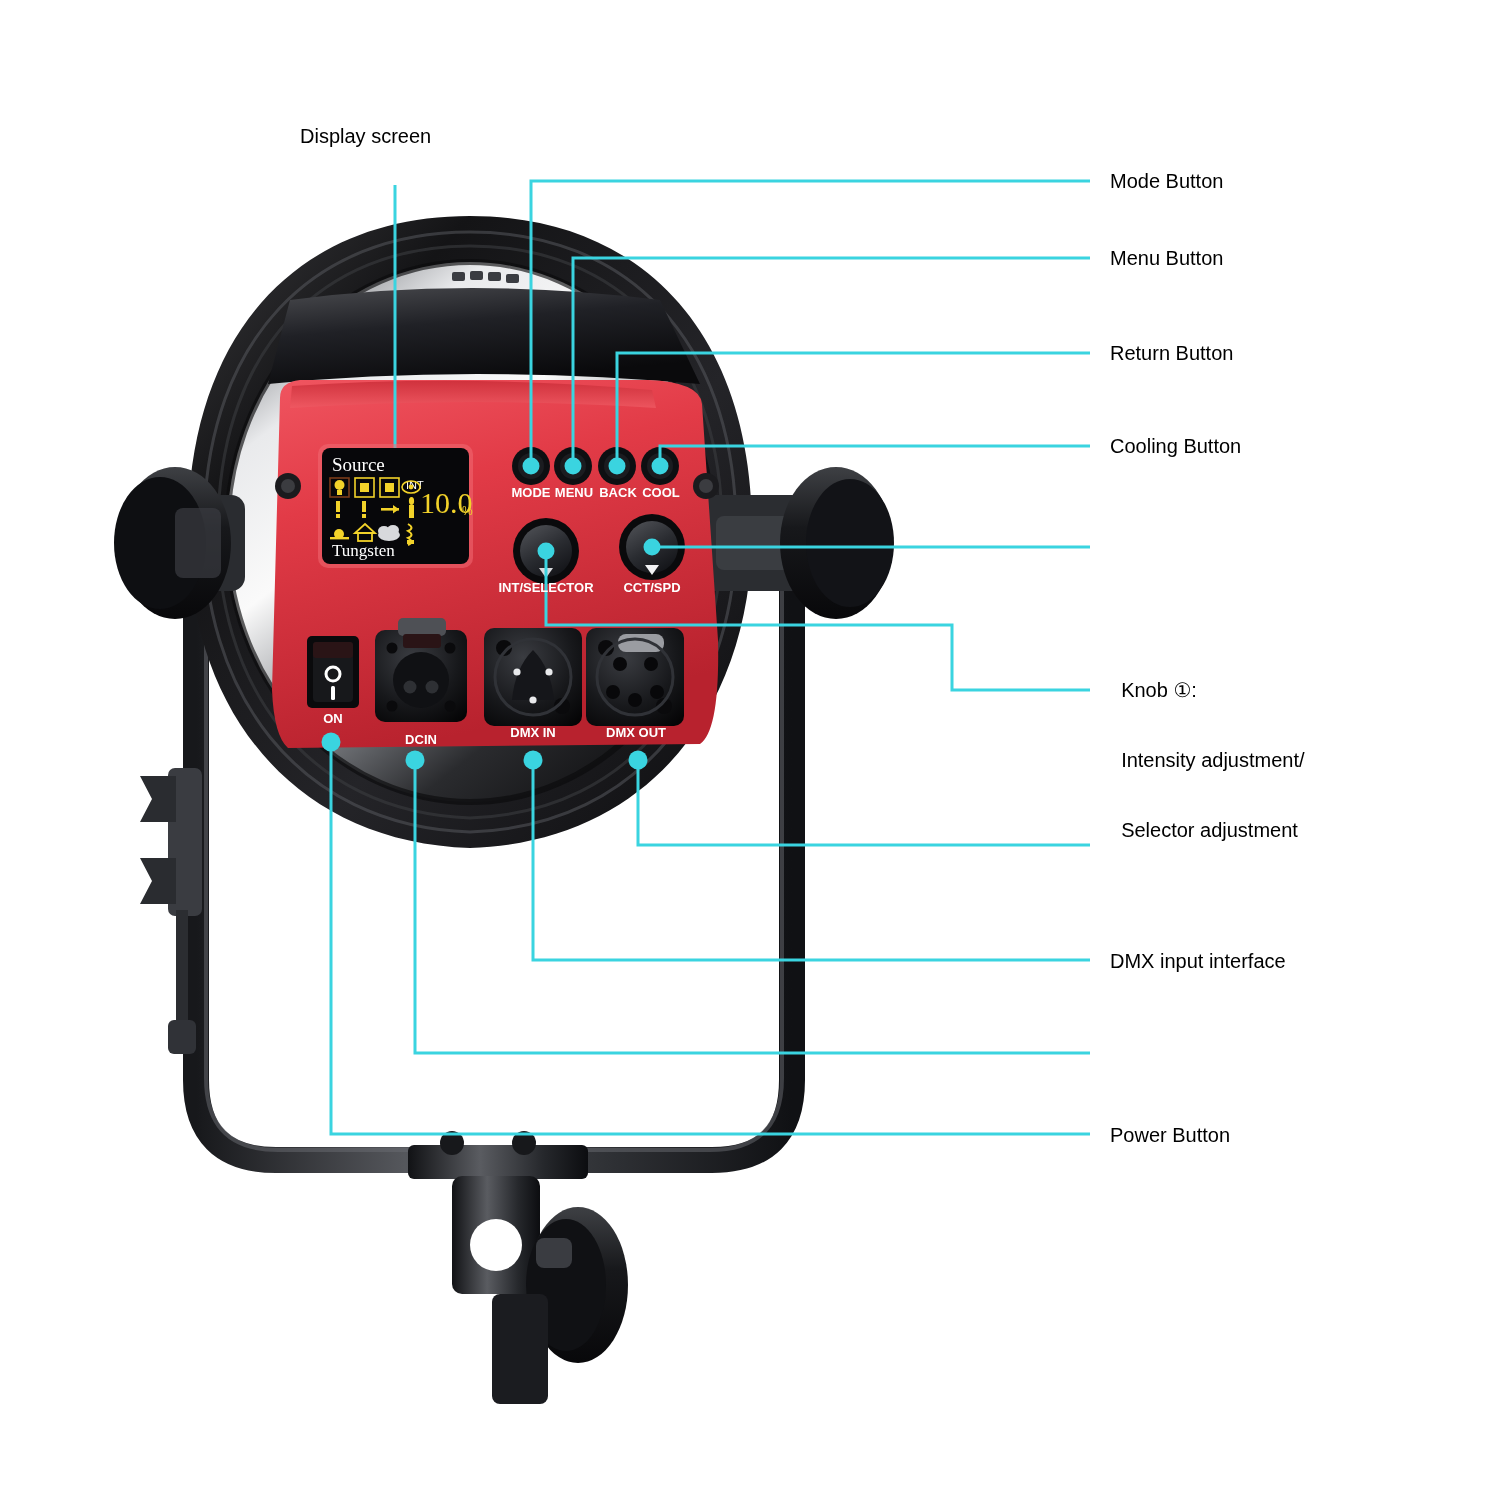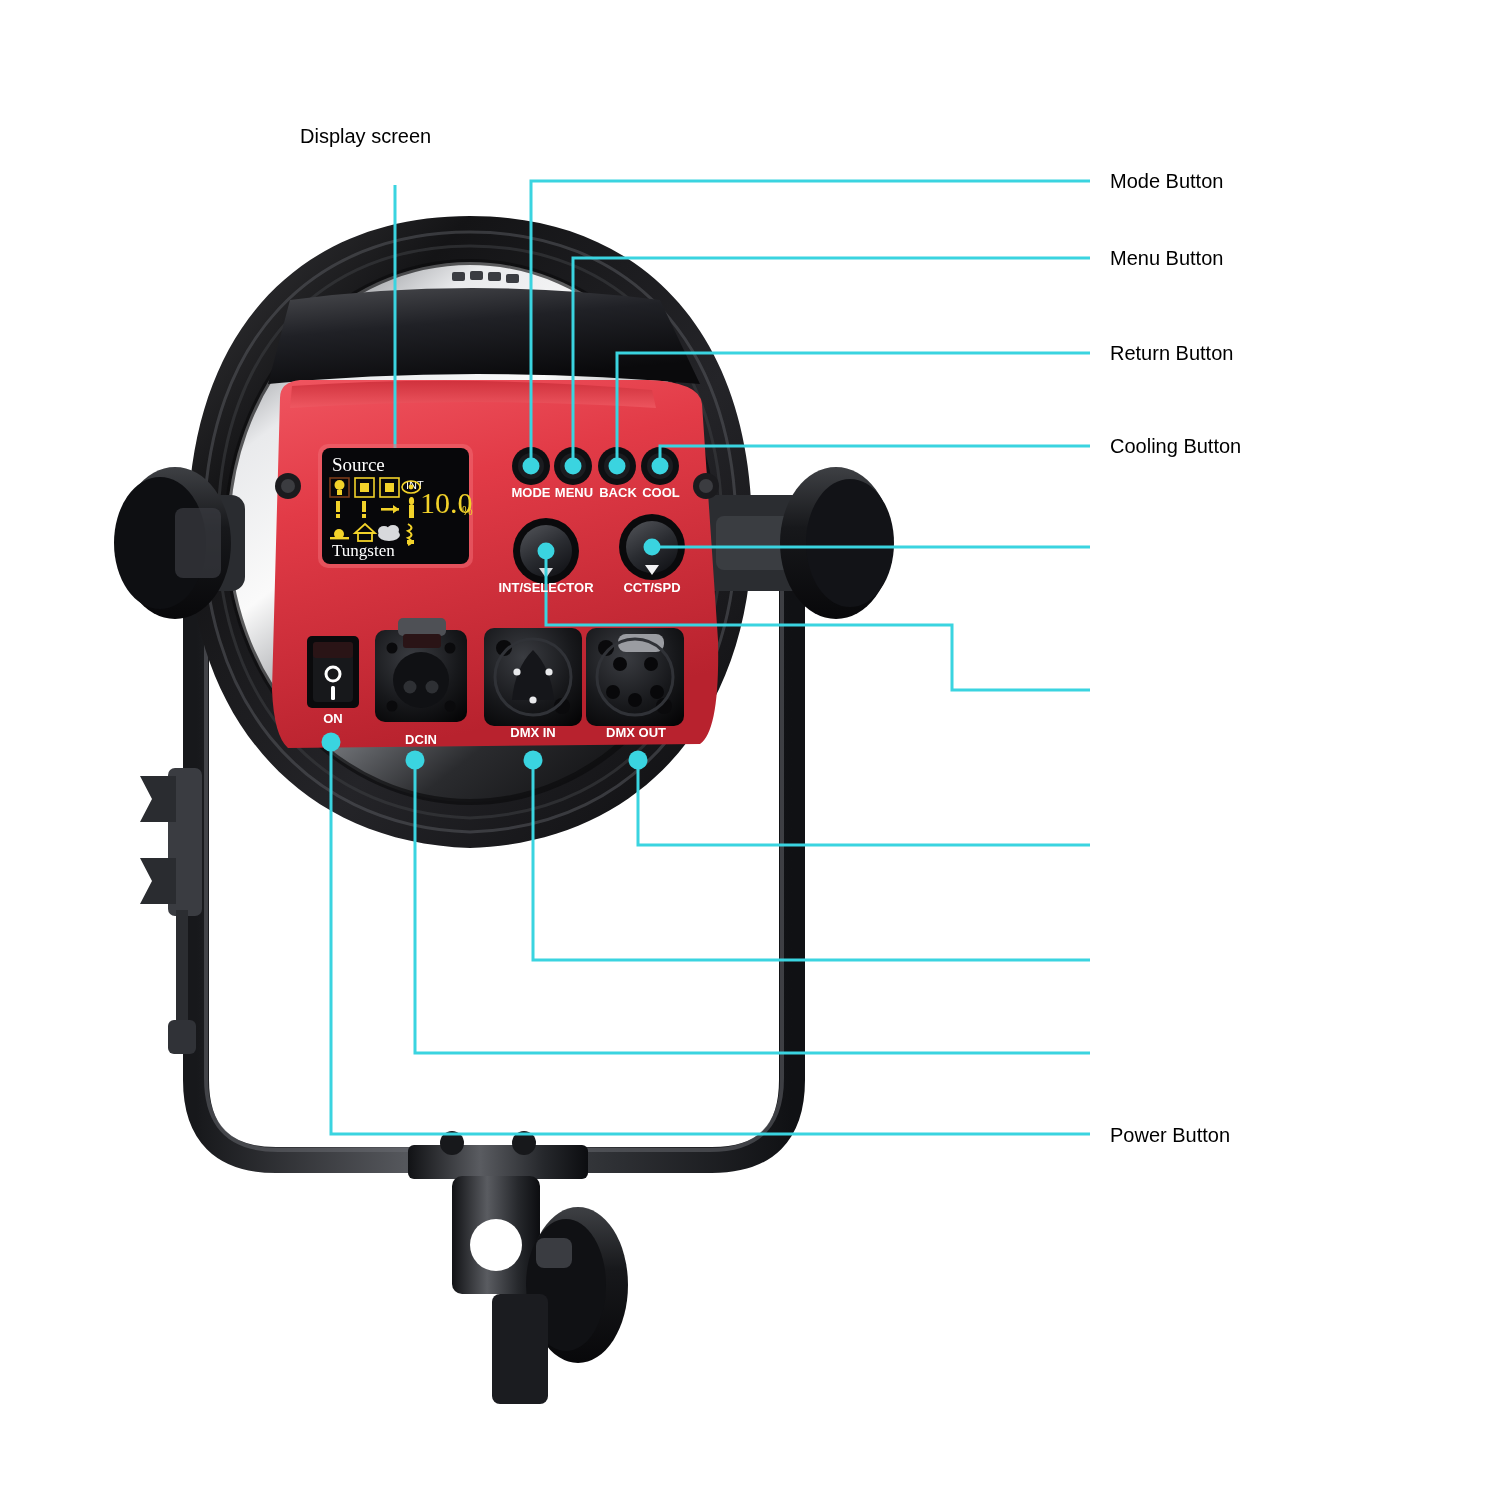--- a/index.html
+++ b/index.html
@@ -351,19 +351,25 @@
 
 <div class="lbl" style="left:1110px; top:163px;text-align:right;">Mode Button</div>
 
 <div class="lbl" style="left:1110px; top:240px;">Menu Button</div>
 
 <div class="lbl" style="left:1110px; top:335px;">Return Button</div>
 
 <div class="lbl" style="left:1110px; top:428px;">Cooling Button</div>
 
 
-
-
+<div class="lbl multi" style="left:1110px; top:638px;">
+  <span>Knob ①:</span><br>
+  <span>Intensity adjustment/</span><br>
+  <span>Selector adjustment</span>
+</div>
+
+
+<div class="lbl" style="left:1110px; top:943px;">DMX input interface</div>
 
 
 <div class="lbl" style="left:1110px; top:1117px;">Power Button</div>
 
 </div>
 
 </body></html>

